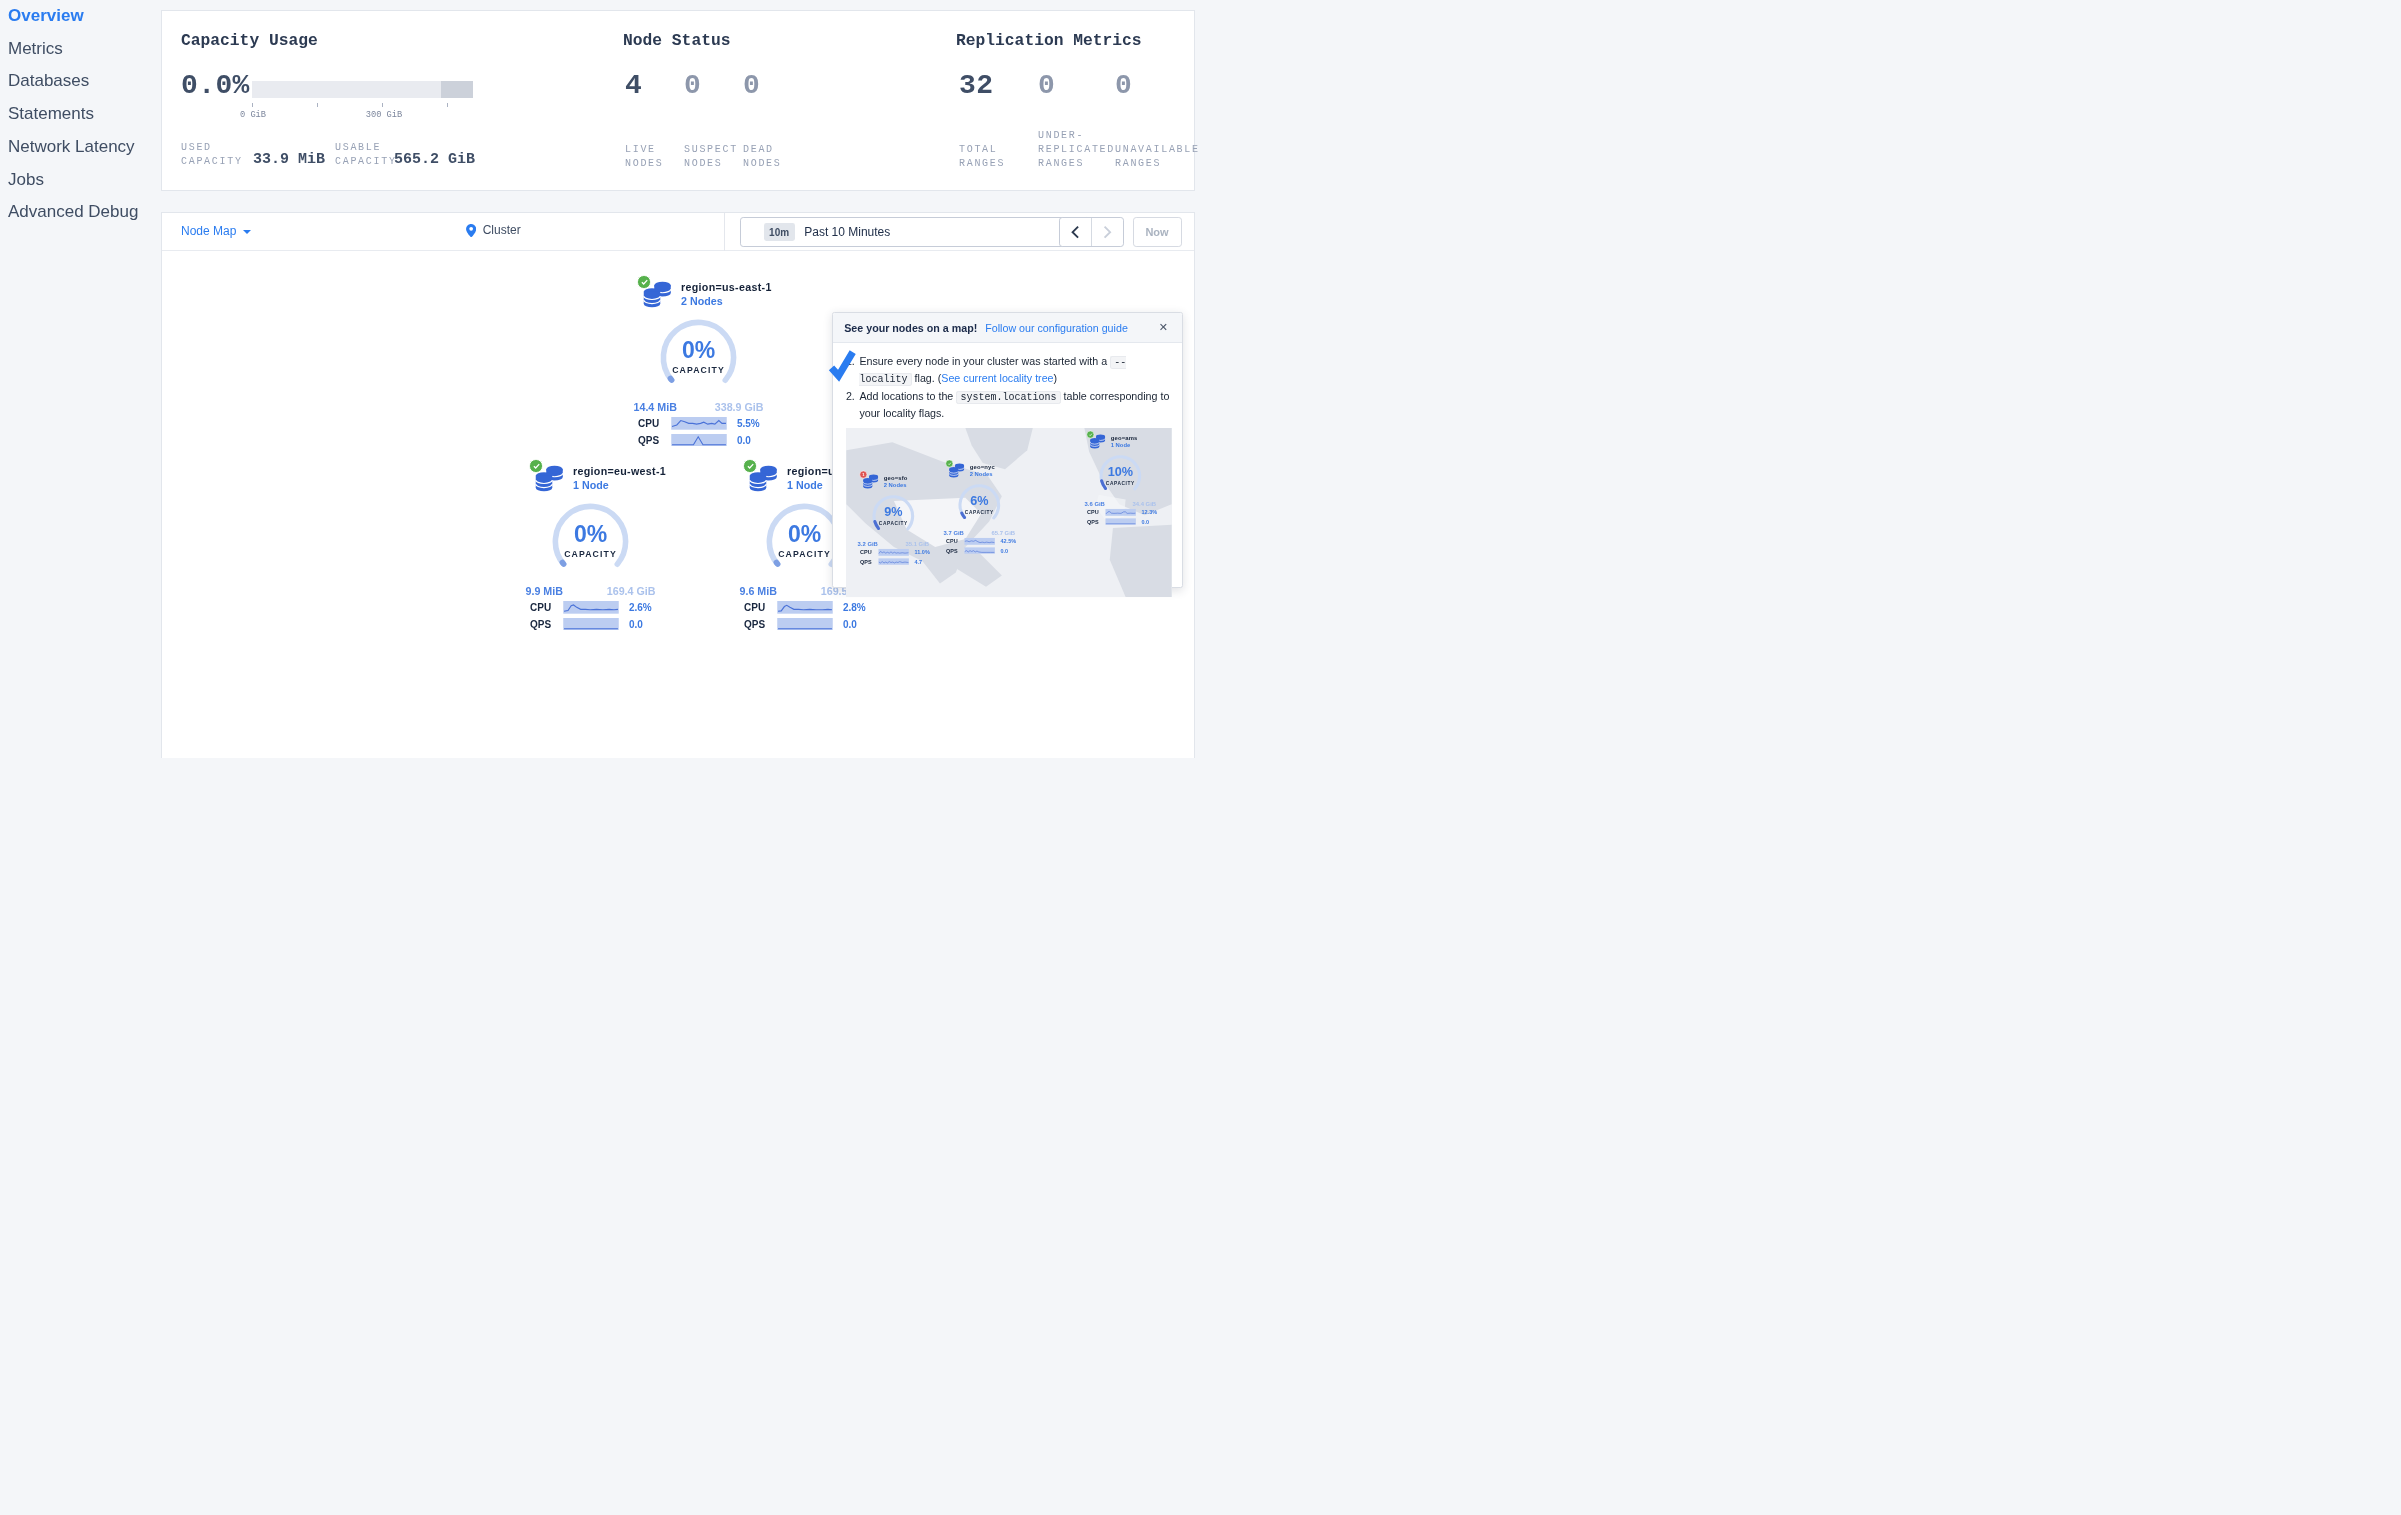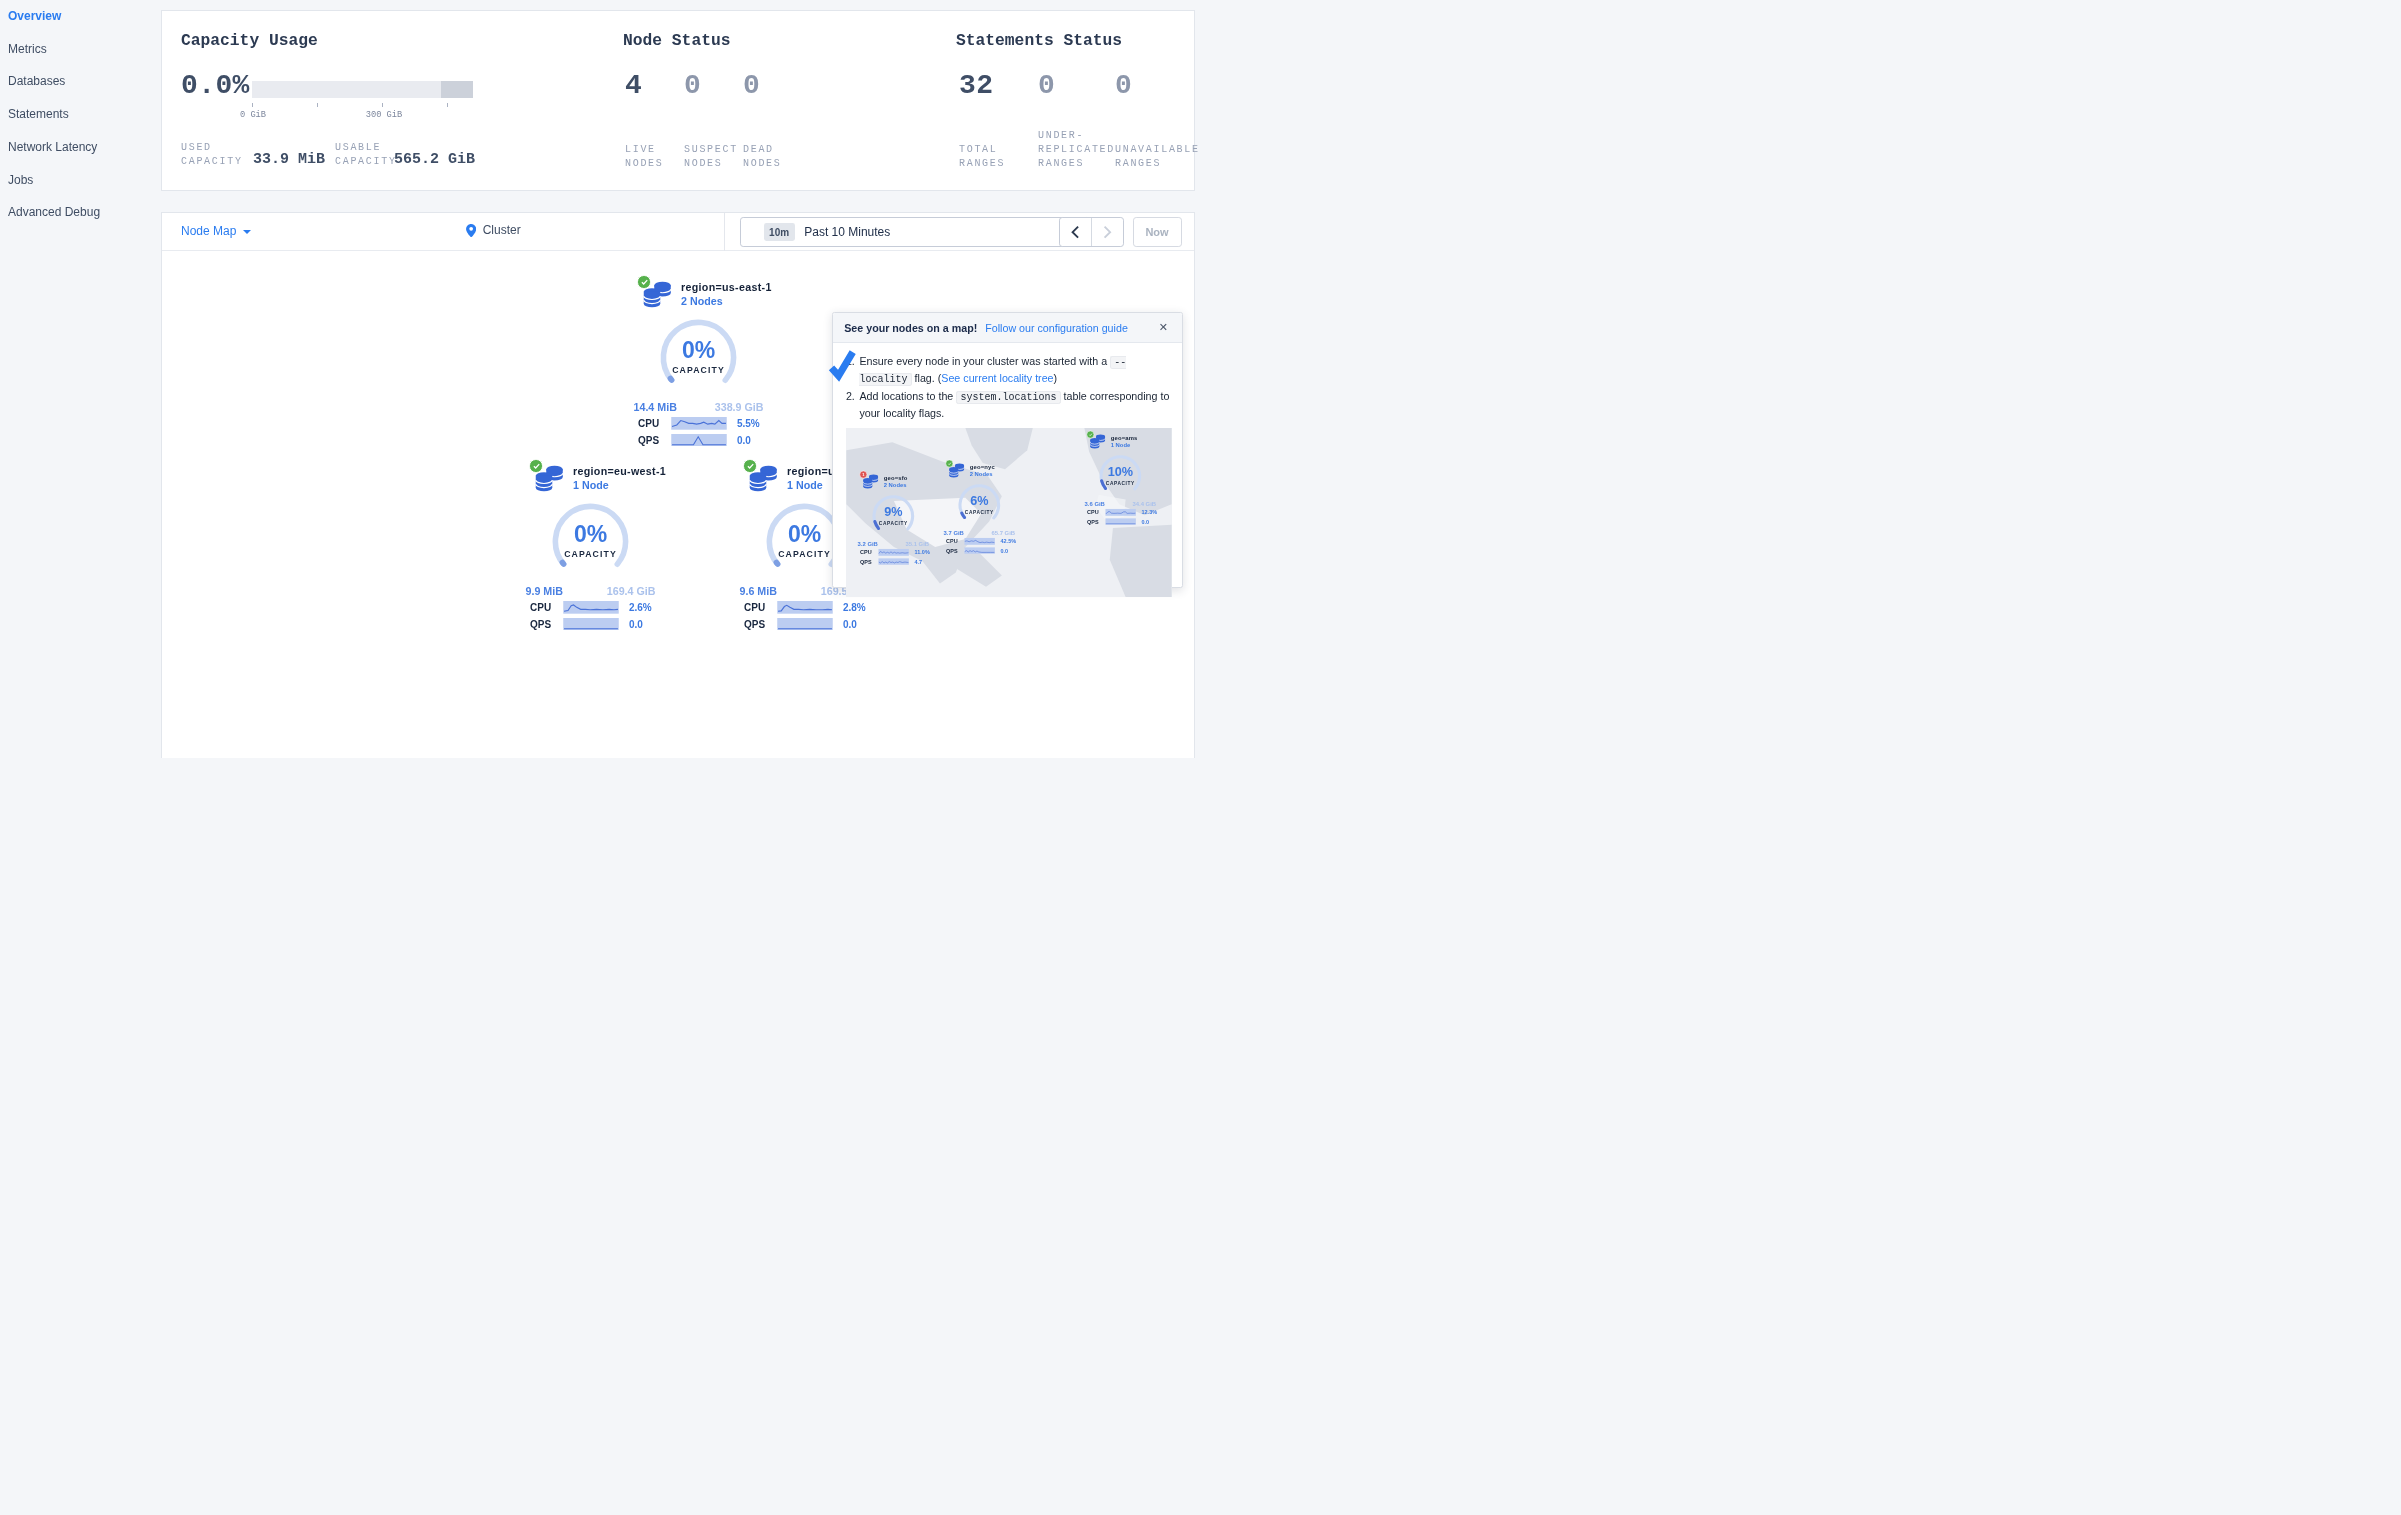--- a/index.html
+++ b/index.html
@@ -2,21 +2,21 @@
 <html style="font-size:12.7px"><head>
 <meta charset="utf-8">
 <style>
   * { margin:0; padding:0; box-sizing:border-box; }
   html,body { width:1200px; height:758px; background:#f4f6f9; overflow:hidden;
     font-family:"Liberation Sans", sans-serif; color:#3f4d63; }
   body { position:relative; }
 
   
   .sidebar { position:absolute; left:0; top:0; width:159px; height:100%; background:#f4f6f9; }
-  .side-item { padding:8px 8px; font-size:12px; color:#3f4d63; cursor:pointer; line-height:16.7px; }
+  .side-item { padding:8px 8px; font-size:17px; color:#3f4d63; cursor:pointer; line-height:16.7px; }
   .side-item.active { color:#2a7cf0; font-weight:bold; }
 
   
   .card { position:absolute; background:#fff; border:0.8px solid #e2e6ec; }
   .stats-card { left:161px; top:9.5px; right:4.8px; height:181px;font-family:Liberation Mono, monospace; }
   .map-card   { left:161px; top:212px; right:4.8px; height:551px; }
 
   .panel-title { position:absolute; font-size:16.3px; font-weight:bold; color:#2c3a52; top:20.7px; }
   .big-num { position:absolute; top:59px; font-size:28px; font-weight:bold; color:#3f4e66; letter-spacing:0.4px; }
   .big-num.dim { color:#8d97ab; font-weight:600; }
@@ -135,21 +135,21 @@
   <div class="stat-label" style="left:463px; top:132px">
     <span>LIVE</span><br><span>NODES</span>
   </div>
   <div class="stat-label" style="left:522px; top:132px">
     <span>SUSPECT</span><br><span>NODES</span>
   </div>
   <div class="stat-label" style="left:581px; top:132px">
     <span>DEAD</span><br><span>NODES</span>
   </div>
 
-  <h2 class="panel-title" style="left:794px">Statements Status</h2>
+  <h2 class="panel-title" style="left:794px">Replication Metrics</h2>
   <div class="big-num" style="left:797px">32</div>
   <div class="big-num dim" style="left:876px">0</div>
   <div class="big-num dim" style="left:953px">0</div>
   <div class="stat-label" style="left:797px; top:132px">
     <span>TOTAL</span><br><span>RANGES</span>
   </div>
   <div class="stat-label" style="left:876px; top:118px">
     <span>UNDER-</span><br><span>REPLICATED</span><br><span>RANGES</span>
   </div>
   <div class="stat-label" style="left:953px; top:132px">

